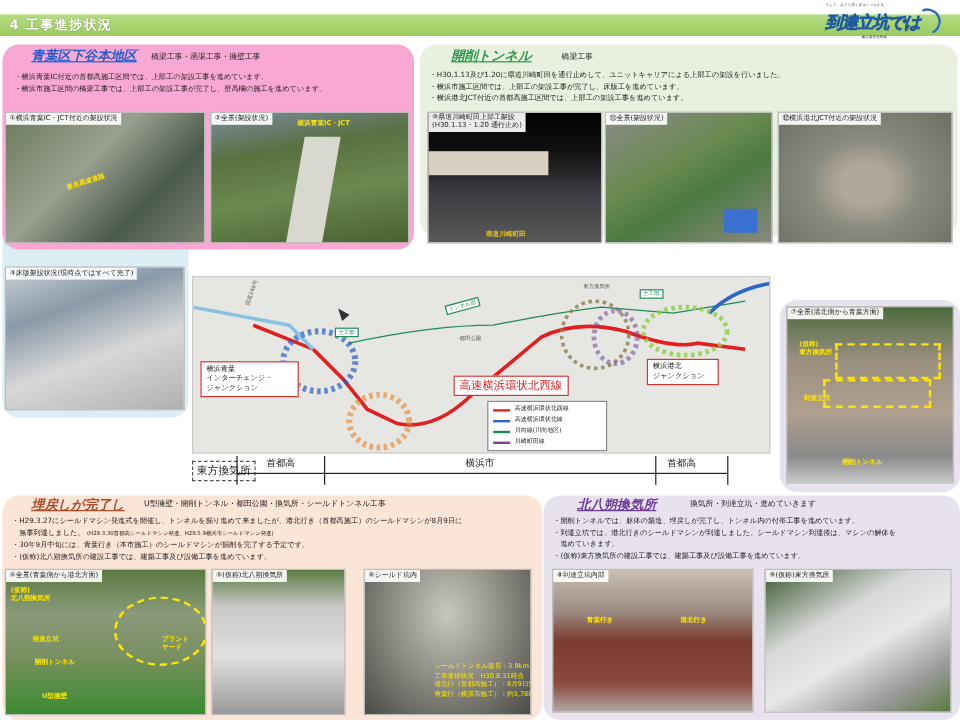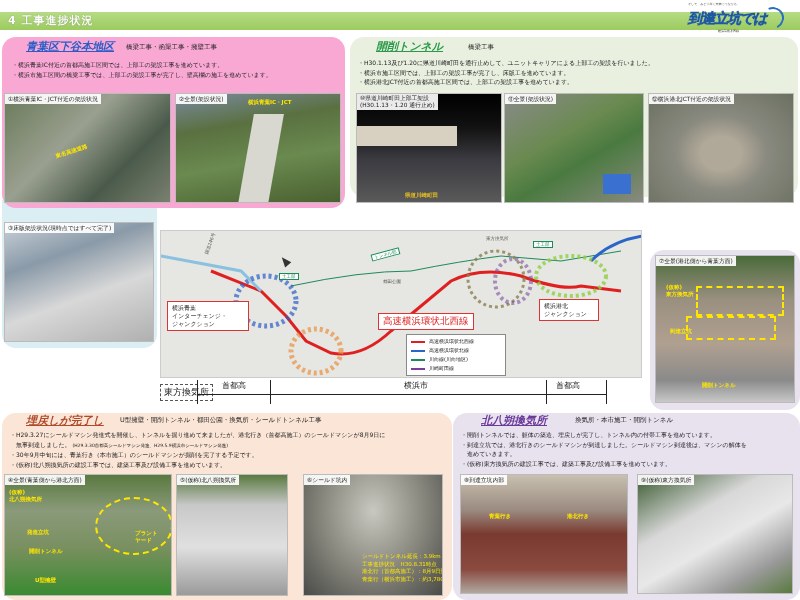--- a/index.html
+++ b/index.html
@@ -139,21 +139,21 @@
   <div style="position:absolute;left:120px;top:25px;width:0;height:0;border-left:4px solid transparent;border-right:4px solid transparent;border-bottom:10px solid #333;transform:rotate(-40deg)"></div>
 </div>
 
 <div class="sect-label">東方換気所</div>
 <div class="dim-tick" style="left:197px"></div>
 <div class="dim-tick" style="left:270px"></div>
 <div class="dim-tick" style="left:546px"></div>
 <div class="dim-tick" style="left:606px"></div>
 <div class="dim-line" style="left:197px;width:409px"></div>
 <div class="sect" style="left:222px">首都高</div>
-<div class="sect" style="left:404px">横浜市</div>
+<div class="sect" style="left:388px">横浜市</div>
 <div class="sect" style="left:556px">首都高</div>
 
 <div class="panel p-side"></div>
 <div class="photo" style="left:655px;top:255px;width:140px;height:148px;background:linear-gradient(#4a6a3a,#9a9080 30%,#b0a090 60%,#8a8a8a 85%,#c8c8c8)">
   <div class="cap">⑦全景(港北側から青葉方面)</div>
   <div class="ov" style="left:10px;top:28px;white-space:pre-line;line-height:7px">(仮称)
 東方換気所</div>
   <div class="ov" style="left:14px;top:72px">到達立坑</div>
   <div class="ov" style="left:46px;top:126px">開削トンネル</div>
   <div style="position:absolute;left:40px;top:30px;width:88px;height:30px;border:2px dashed #ffe600"></div>
@@ -189,21 +189,21 @@
   <div style="position:absolute;left:58px;top:78px;font-size:5.5px;line-height:7.5px;color:#ffe600;white-space:nowrap">
     <div>シールドトンネル延長：3.9km</div>
     <div>工事進捗状況　H30.8.31時点</div>
     <div>港北行（首都高施工）：8月9日到達</div>
     <div>青葉行（横浜市施工）：約3,780m</div>
   </div>
 </div>
 
 <div class="panel p-higashi">
   <div class="area-title" style="left:28px;top:0;color:#6a3a9a">北八朔換気所</div>
-  <div class="work-type" style="left:122px;top:3px">換気所・本市施工・開削トンネル</div>
+  <div class="work-type" style="left:122px;top:3px">換気所・到達立坑・進めていきます</div>
   <div class="bullets" style="left:8px;top:17px">
     <div>・開削トンネルでは、躯体の築造、埋戻しが完了し、トンネル内の付帯工事を進めています。</div>
     <div>・到達立坑では、港北行きのシールドマシンが到達しました。シールドマシン到達後は、マシンの解体を</div>
     <div>　進めていきます。</div>
     <div>・(仮称)東方換気所の建設工事では、建築工事及び設備工事を進めています。</div>
   </div>
 </div>
 <div class="photo" style="left:460px;top:474px;width:168px;height:120px;background:linear-gradient(#c8c0b0,#9a8a80 30%,#7a3a30 50%,#8a4a40 80%,#b0a8a0)">
   <div class="cap">⑧到達立坑内部</div>
   <div class="ov" style="left:28px;top:38px">青葉行き</div>

